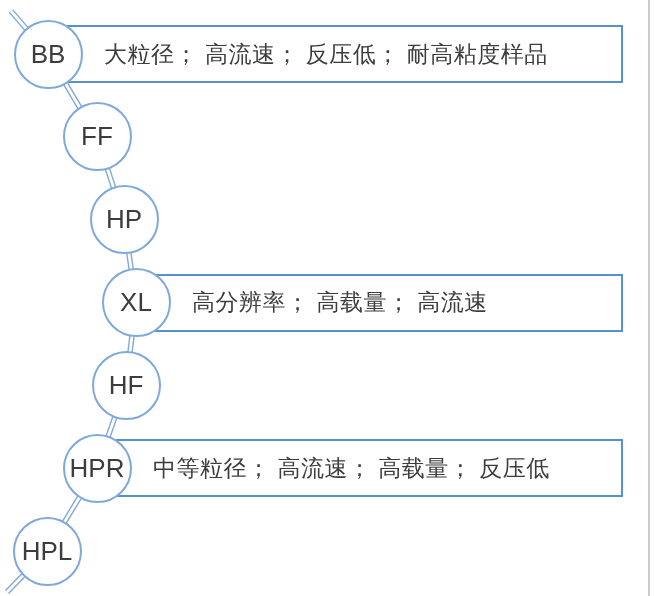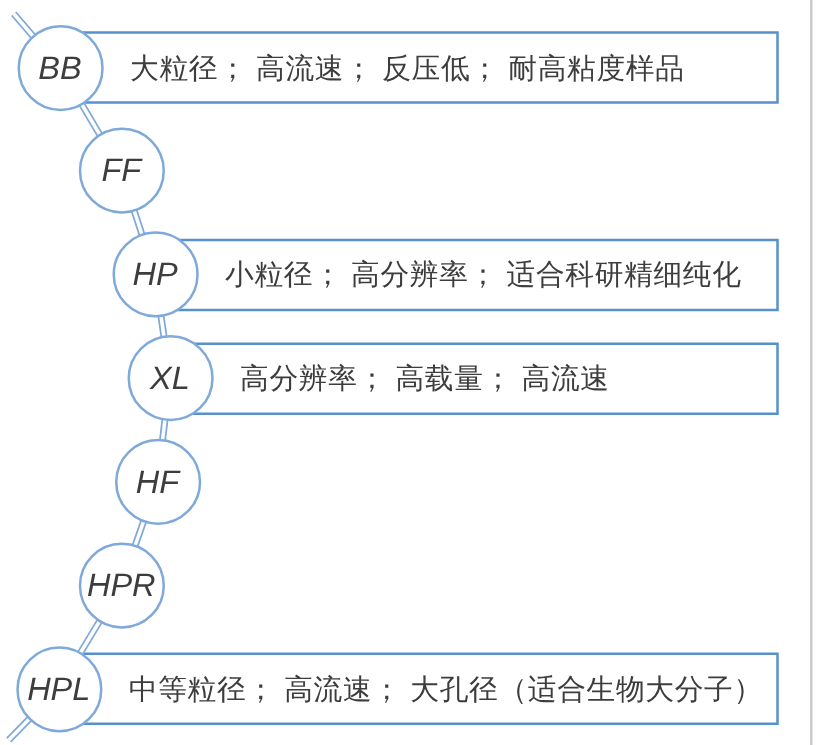--- a/index.html
+++ b/index.html
@@ -23,21 +23,21 @@
   .desc{
     padding-left:64px; font-size:23px; color:var(--text);
     white-space:nowrap; letter-spacing:0.5px;
   }
   .circle{
     position:absolute; left:calc(var(--cx) - 34.5px); top:-5.5px;
     width:69px; height:69px; border-radius:50%;
     background:#fff; border:2px solid var(--circle-border); box-sizing:border-box;
     z-index:3; display:flex; align-items:center; justify-content:center;
   }
-  .node-label{font-size:26px; color:var(--text);font-style:italic;}
+  .node-label{font-size:26px; color:var(--text);}
   .row1{top:25px;   --cx:48px;}
   .row2{top:107.8px;--cx:97px;}
   .row3{top:190.7px;--cx:124px;}
   .row4{top:273.5px;--cx:136px;}
   .row5{top:356.3px;--cx:126px;}
   .row6{top:439.2px;--cx:97px;}
   .row7{top:522px;  --cx:47px;}
   .edge-line{position:absolute; top:0; left:648px; width:2px; height:596px;
     background:var(--edge-line); z-index:0;}
 </style>
@@ -46,33 +46,28 @@
 
 <div class="canvas">
 
   <div class="edge-line"></div>
 
   <div class="row row1">
     <div class="box">
       <span class="desc">大粒径； 高流速； 反压低； 耐高粘度样品</span>
     </div>
   </div>
-  <div class="row row3">
-    <div class="box">
-      <span class="desc">小粒径； 高分辨率； 适合科研精细纯化</span>
-    </div>
-  </div>
   <div class="row row4">
     <div class="box">
       <span class="desc">高分辨率； 高载量； 高流速</span>
     </div>
   </div>
-  <div class="row row7">
+  <div class="row row6">
     <div class="box">
-      <span class="desc">中等粒径； 高流速； 大孔径（适合生物大分子）</span>
+      <span class="desc">中等粒径； 高流速； 高载量； 反压低</span>
     </div>
   </div>
 
   <svg class="connector-svg" width="655" height="596" viewBox="0 0 655 596">
     <g>
       <line class="c-blue" x1="11" y1="11" x2="48" y2="54"></line>
       <line class="c-white" x1="11" y1="11" x2="48" y2="54"></line>
     </g>
     <g>
       <line class="c-blue" x1="48" y1="54" x2="97" y2="136.8"></line>

